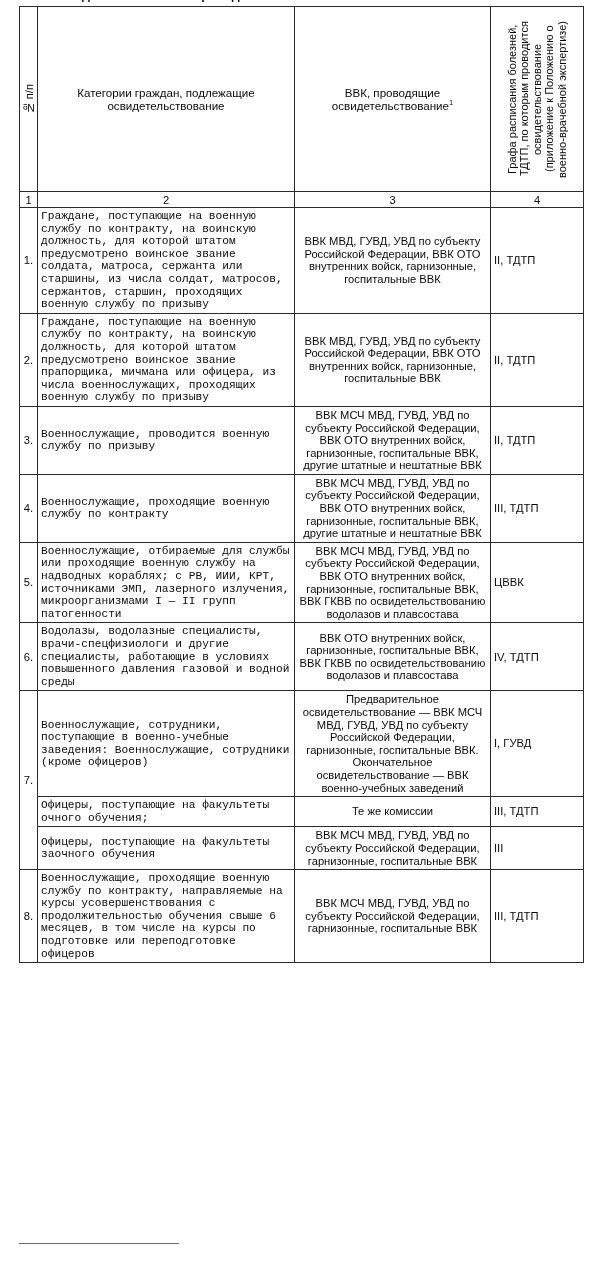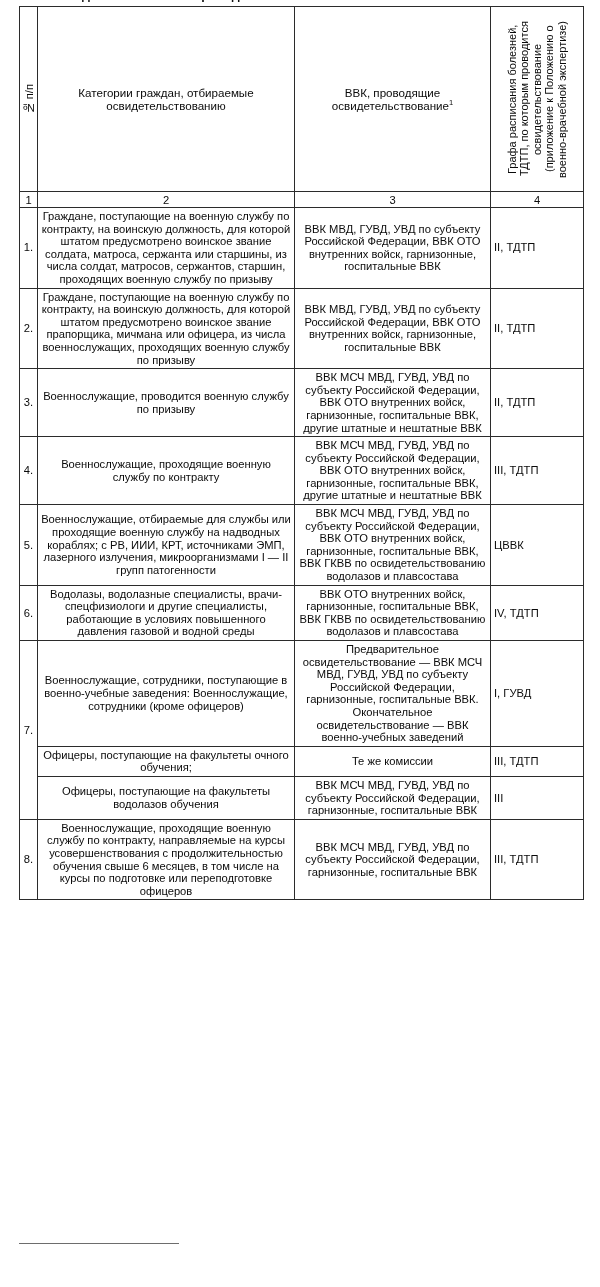--- a/index.html
+++ b/index.html
@@ -32,21 +32,21 @@
     vertical-align:middle;
     font-weight:normal;
     color:#0a0a0a;
   }
   .c1{width:18px;}
   .c2{width:257px;}
   .c3{width:196px;}
   .c4{width:93px;}
 
   td.num{text-align:center;vertical-align:middle;font-size:11.2px;}
-  td.cat{text-align:center;vertical-align:middle;}
+  td.cat{text-align:left;vertical-align:middle;font-family:Liberation Mono, monospace;}
   td.vvkcell{text-align:center;vertical-align:top;padding-top:3px;}
   td.graf{text-align:left;vertical-align:middle;}
 
   
   tr.head td{height:180px;vertical-align:middle;text-align:center;}
   .hdr-vert{
     writing-mode:vertical-rl;
     transform:rotate(180deg);
     display:block;
     margin:0 auto;
@@ -89,21 +89,21 @@
       <col class="c1">
         <col class="c2">
         <col class="c3">
         <col class="c4">
     </colgroup>
     <tbody>
       <tr class="head">
         <td>
           <span class="hdr-num">№ п/п</span>
         </td>
-        <td class="hdr-center">Категории граждан, отбираемые освидетельствованию</td>
+        <td class="hdr-center">Категории граждан, подлежащие освидетельствование</td>
         <td class="hdr-center"><span>ВВК, проводящие освидетельствование</span><sup>1</sup></td>
         <td>
           <span class="hdr-vert">Графа расписания болезней, ТДТП, по которым проводится освидетельствование (приложение к Положению о военно-врачебной экспертизе)</span>
         </td>
       </tr>
 
       <tr class="numrow">
         <td>1</td>
         <td>2</td>
         <td>3</td>
@@ -157,21 +157,21 @@
         <td class="cat">Военнослужащие, сотрудники, поступающие в военно-учебные заведения: Военнослужащие, сотрудники (кроме офицеров)</td>
         <td class="vvkcell">Предварительное освидетельствование — ВВК МСЧ МВД, ГУВД, УВД по субъекту Российской Федерации, гарнизонные, госпитальные ВВК. Окончательное освидетельствование — ВВК военно-учебных заведений</td>
         <td class="graf">I, ГУВД</td>
       </tr>
       <tr>
         <td class="cat">Офицеры, поступающие на факультеты очного обучения;</td>
         <td class="vvkcell">Те же комиссии</td>
         <td class="graf">III, ТДТП</td>
       </tr>
       <tr>
-        <td class="cat">Офицеры, поступающие на факультеты водолазов обучения</td>
+        <td class="cat">Офицеры, поступающие на факультеты заочного обучения</td>
         <td class="vvkcell">ВВК МСЧ МВД, ГУВД, УВД по субъекту Российской Федерации, гарнизонные, госпитальные ВВК</td>
         <td class="graf">III</td>
       </tr>
 
       <tr>
         <td class="num">8.</td>
         <td class="cat">Военнослужащие, проходящие военную службу по контракту, направляемые на курсы усовершенствования с продолжительностью обучения свыше 6 месяцев, в том числе на курсы по подготовке или переподготовке офицеров</td>
         <td class="vvkcell">ВВК МСЧ МВД, ГУВД, УВД по субъекту Российской Федерации, гарнизонные, госпитальные ВВК</td>
         <td class="graf">III, ТДТП</td>
       </tr>

